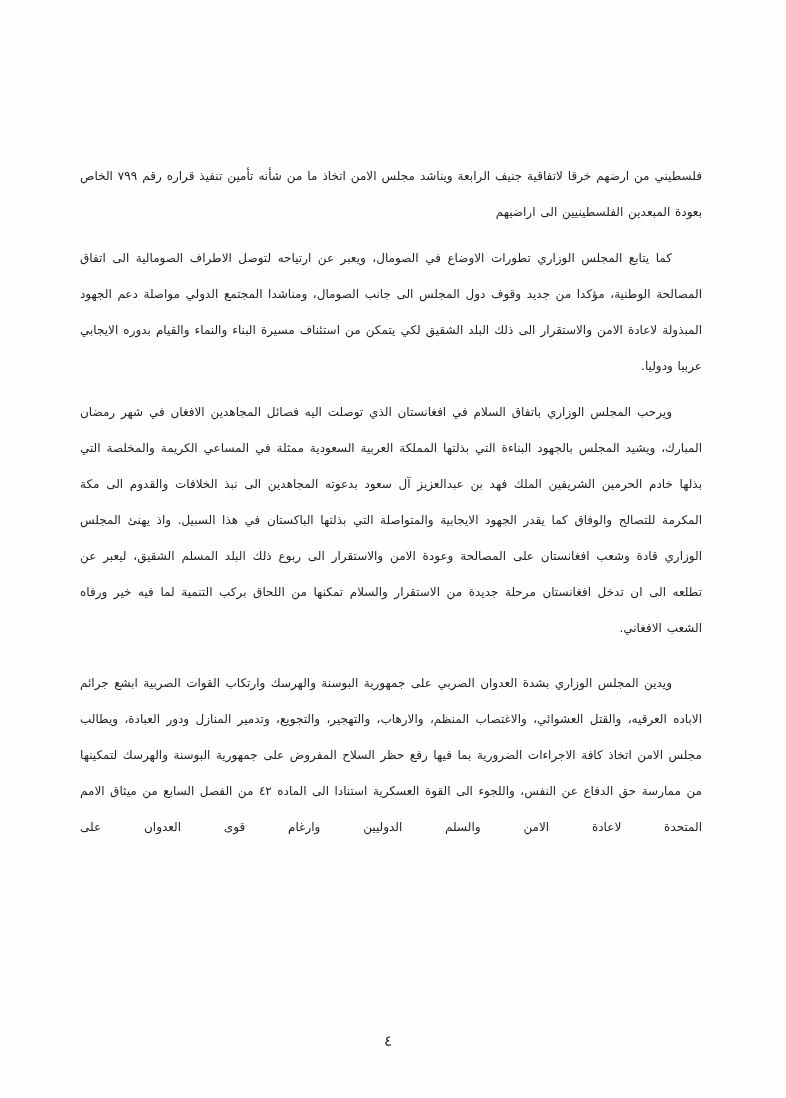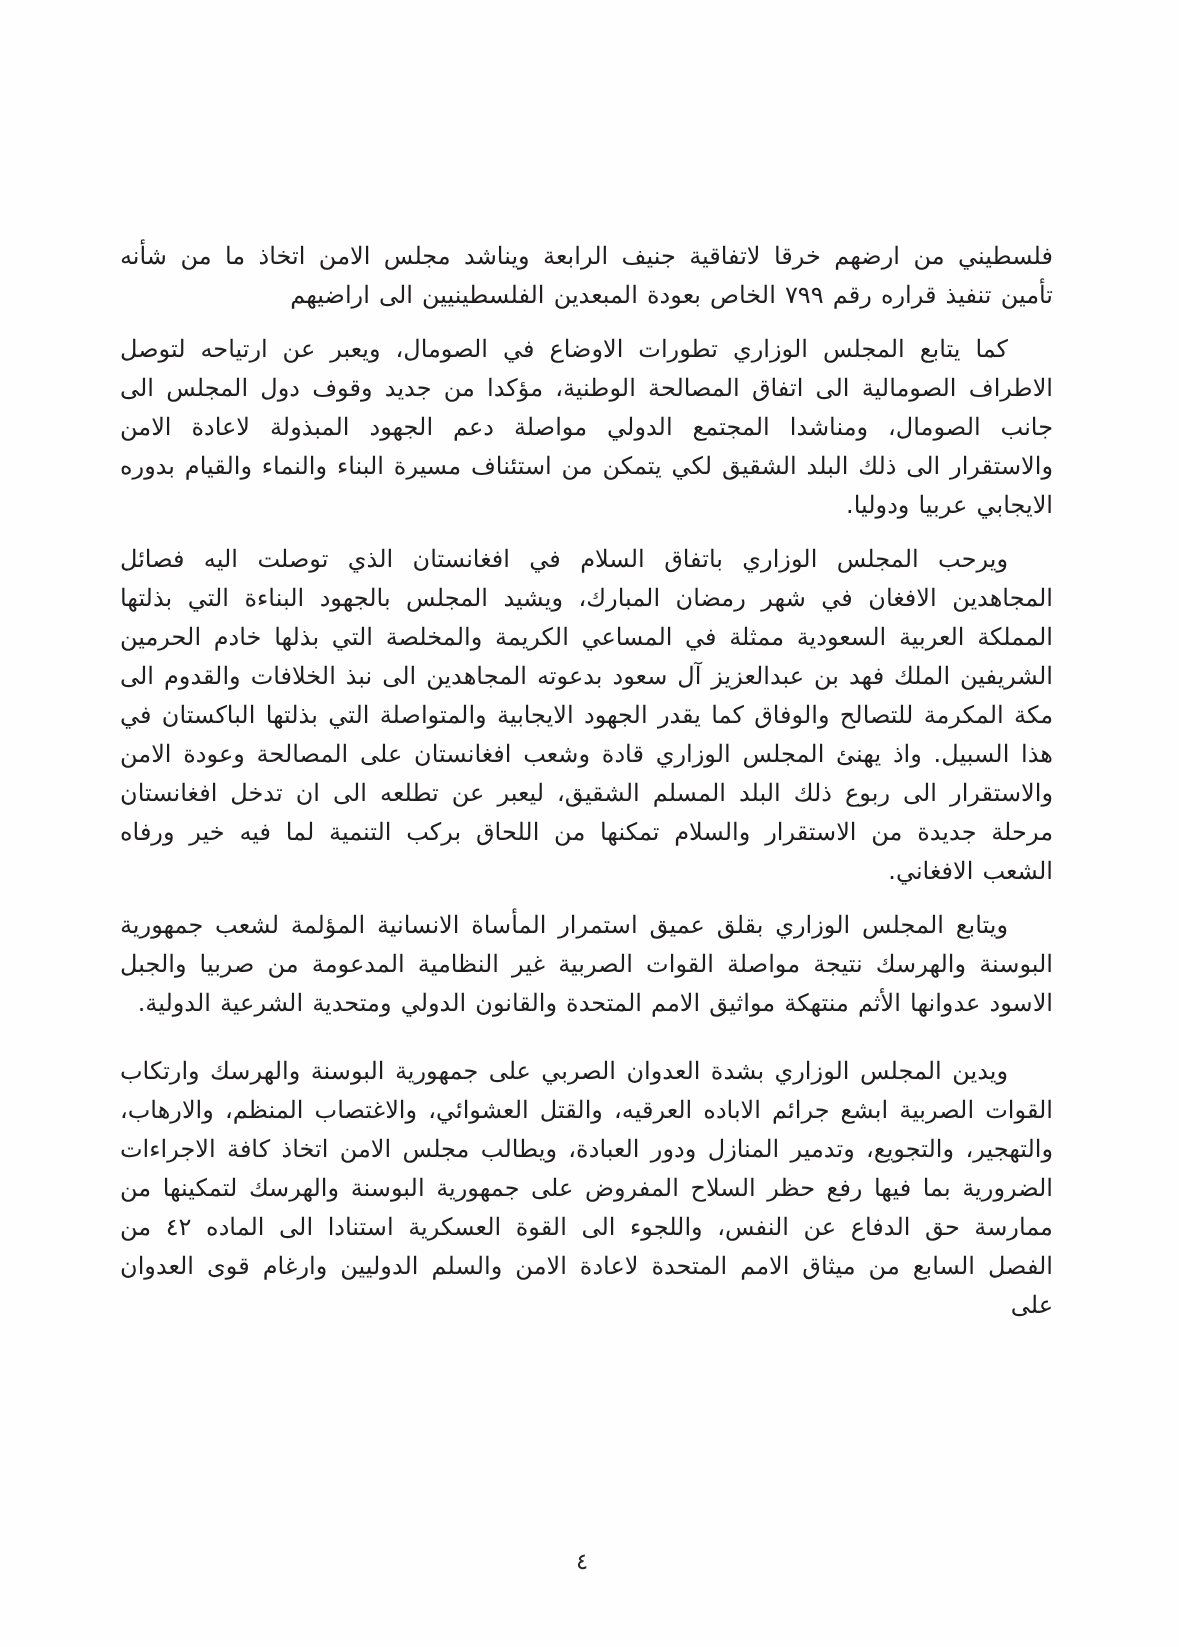--- a/index.html
+++ b/index.html
@@ -16,22 +16,22 @@
     font-family: "DejaVu Sans", sans-serif;
     color: #1f1d1d;
   }
   .content {
     position: absolute;
     top: 158px;
     right: 84px;
     left: 80px;
     direction: rtl;
     text-align: justify;
-    font-size: 16px;
-    line-height: 26px;
+    font-size: 12px;
+    line-height: 36px;
     letter-spacing: 0px;
     word-spacing: 1px;
   }
   .para {
     margin: 0 0 10px 0;
     text-indent: 30px; 
   }
   .para.continuation {
     text-indent: 0; 
   }
@@ -52,17 +52,16 @@
   }
 </style>
 </head>
 <body>
 
 <div class="page">
   <div class="content">
     <p class="para continuation">فلسطيني من ارضهم خرقا لاتفاقية جنيف الرابعة ويناشد مجلس الامن اتخاذ ما من شأنه تأمين تنفيذ قراره رقم ٧٩٩ الخاص بعودة المبعدين الفلسطينيين الى اراضيهم</p>
     <p class="para">كما يتابع المجلس الوزاري تطورات الاوضاع في الصومال، ويعبر عن ارتياحه لتوصل الاطراف الصومالية الى اتفاق المصالحة الوطنية، مؤكدا من جديد وقوف دول المجلس الى جانب الصومال، ومناشدا المجتمع الدولي مواصلة دعم الجهود المبذولة لاعادة الامن والاستقرار الى ذلك البلد الشقيق لكي يتمكن من استئناف مسيرة البناء والنماء والقيام بدوره الايجابي عربيا ودوليا.</p>
     <p class="para">ويرحب المجلس الوزاري باتفاق السلام في افغانستان الذي توصلت اليه فصائل المجاهدين الافغان في شهر رمضان المبارك، ويشيد المجلس بالجهود البناءة التي بذلتها المملكة العربية السعودية ممثلة في المساعي الكريمة والمخلصة التي بذلها خادم الحرمين الشريفين الملك فهد بن عبدالعزيز آل سعود بدعوته المجاهدين الى نبذ الخلافات والقدوم الى مكة المكرمة للتصالح والوفاق كما يقدر الجهود الايجابية والمتواصلة التي بذلتها الباكستان في هذا السبيل. واذ يهنئ المجلس الوزاري قادة وشعب افغانستان على المصالحة وعودة الامن والاستقرار الى ربوع ذلك البلد المسلم الشقيق، ليعبر عن تطلعه الى ان تدخل افغانستان مرحلة جديدة من الاستقرار والسلام تمكنها من اللحاق بركب التنمية لما فيه خير ورفاه الشعب الافغاني.</p>
-    <p class="para">ويتابع المجلس الوزاري بقلق عميق استمرار المأساة الانسانية المؤلمة لشعب جمهورية البوسنة والهرسك نتيجة مواصلة القوات الصربية غير النظامية المدعومة من صربيا والجبل الاسود عدوانها الأثم منتهكة مواثيق الامم المتحدة والقانون الدولي ومتحدية الشرعية الدولية.</p>
     <p class="para runs-over">ويدين المجلس الوزاري بشدة العدوان الصربي على جمهورية البوسنة والهرسك وارتكاب القوات الصربية ابشع جرائم الاباده العرقيه، والقتل العشوائي، والاغتصاب المنظم، والارهاب، والتهجير، والتجويع، وتدمير المنازل ودور العبادة، ويطالب مجلس الامن اتخاذ كافة الاجراءات الضرورية بما فيها رفع حظر السلاح المفروض على جمهورية البوسنة والهرسك لتمكينها من ممارسة حق الدفاع عن النفس، واللجوء الى القوة العسكرية استنادا الى الماده ٤٢ من الفصل السابع من ميثاق الامم المتحدة لاعادة الامن والسلم الدوليين وارغام قوى العدوان على</p>
   </div>
   <div class="page-number">٤</div>
 </div>
 
 </body></html>

